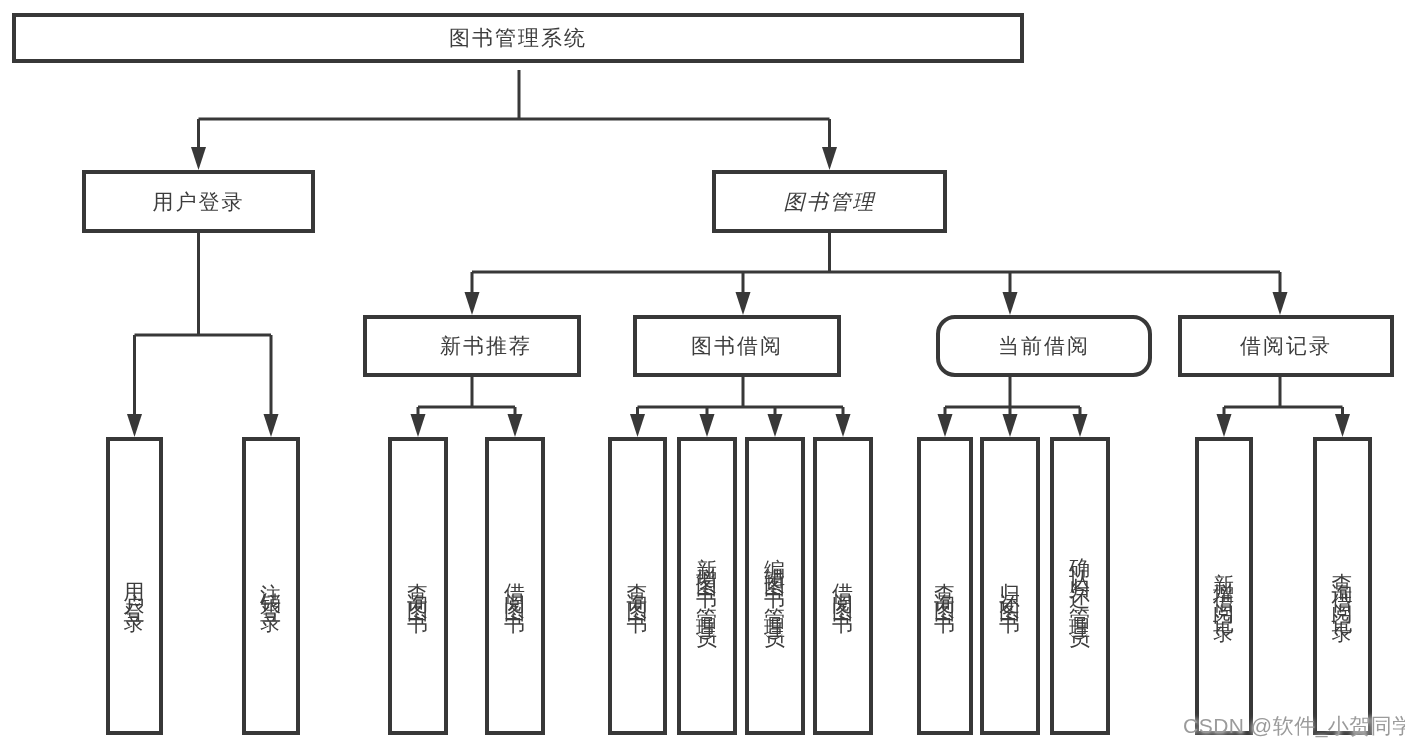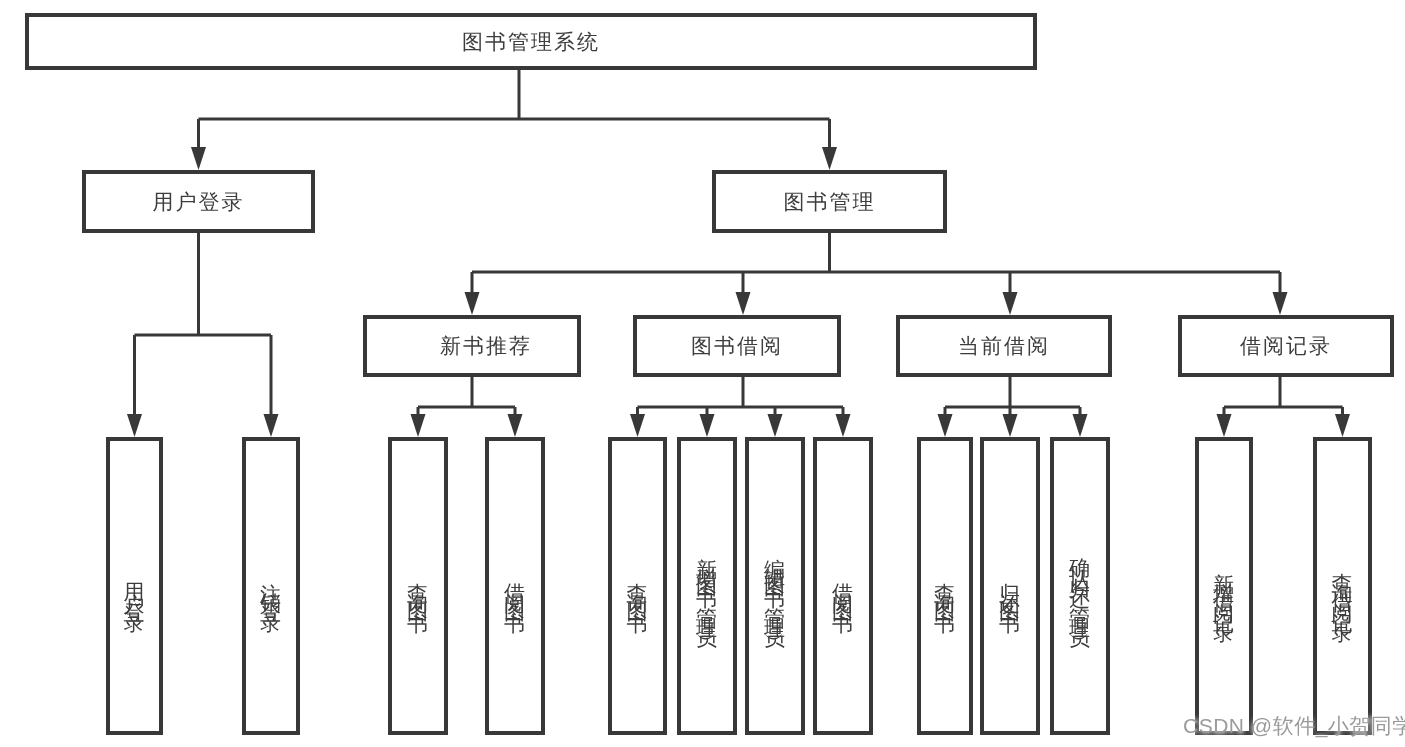--- a/index.html
+++ b/index.html
@@ -90,38 +90,38 @@
       <polygon points="767.5,414 782.5,414 775,437"></polygon>
       <polygon points="835.5,414 850.5,414 843,437"></polygon>
       <polygon points="937.5,414 952.5,414 945,437"></polygon>
       <polygon points="1002.5,414 1017.5,414 1010,437"></polygon>
       <polygon points="1072.5,414 1087.5,414 1080,437"></polygon>
       <polygon points="1216.5,414 1231.5,414 1224,437"></polygon>
       <polygon points="1335,414 1350,414 1342.5,437"></polygon>
     </g>
   </svg>
 
-  <div class="hbox" style="left:25px; top:13px; width:1012px; height:57px;">
+  <div class="hbox" style="left:12px; top:13px; width:1012px; height:50px;">
     <span>图书管理系统</span>
   </div>
 
   <div class="hbox" style="left:82px; top:170px; width:233px; height:63px;">
     <span>用户登录</span>
   </div>
-  <div class="hbox" style="left:712px; top:170px; width:235px; height:63px;">
+  <div class="hbox" style="left:712px; top:170px; width:235px; height:63px;font-style:italic;">
     <span>图书管理</span>
   </div>
 
   <div class="hbox" style="left:363px; top:315px; width:218px; height:62px;padding-left:28px;">
     <span>新书推荐</span>
   </div>
   <div class="hbox" style="left:633px; top:315px; width:208px; height:62px;">
     <span>图书借阅</span>
   </div>
-  <div class="hbox" style="left:896px; top:315px; width:216px; height:62px;">
+  <div class="hbox" style="left:936px; top:315px; width:216px; height:62px;border-radius:19px;">
     <span>当前借阅</span>
   </div>
   <div class="hbox" style="left:1172px; top:315px; width:216px; height:62px;margin-left:6px;">
     <span>借阅记录</span>
   </div>
 
   <div class="vbox" style="left:106px; width:57px;">
     <span class="vtext">用户登录</span>
   </div>
   <div class="vbox" style="left:242px; width:58px;">

